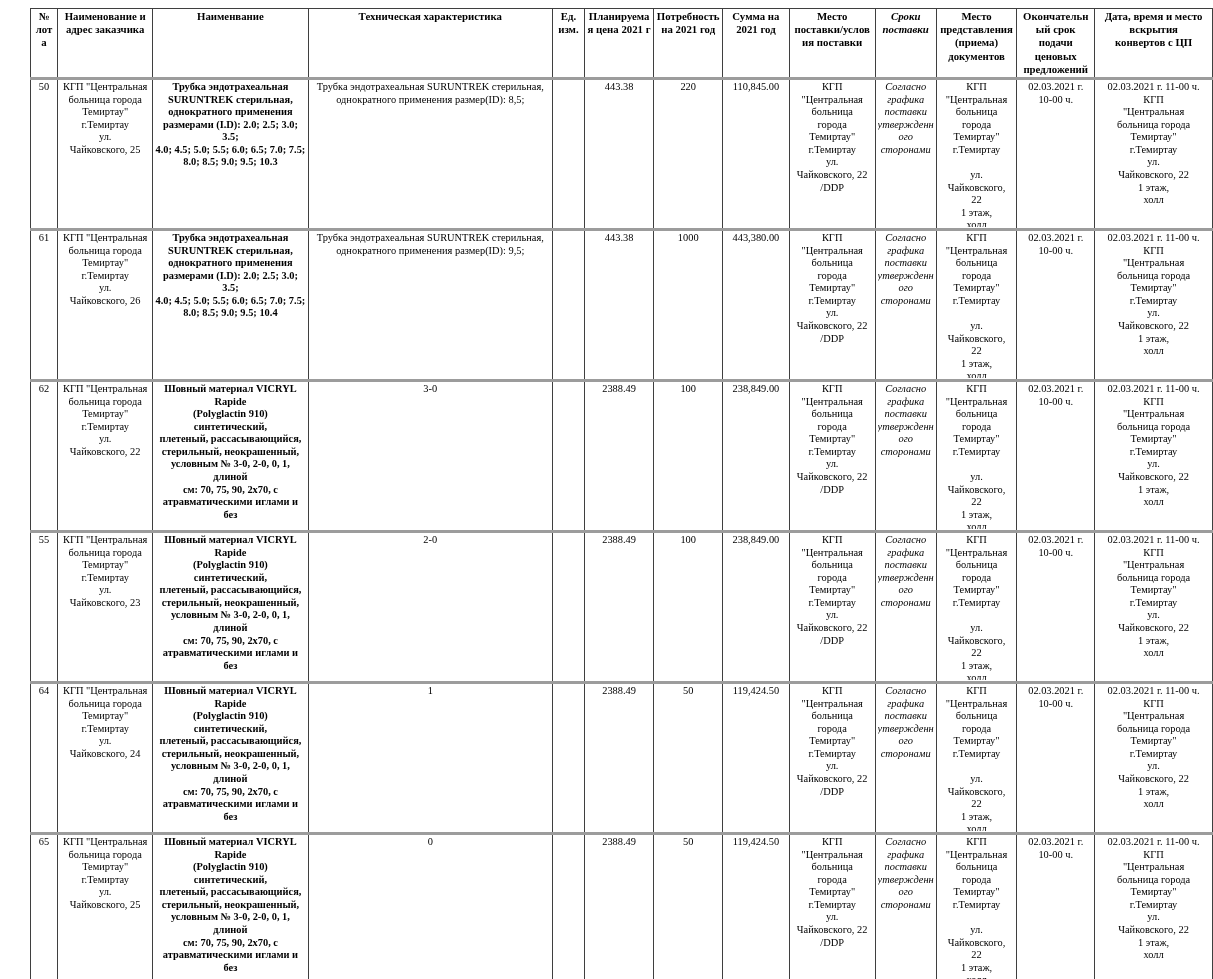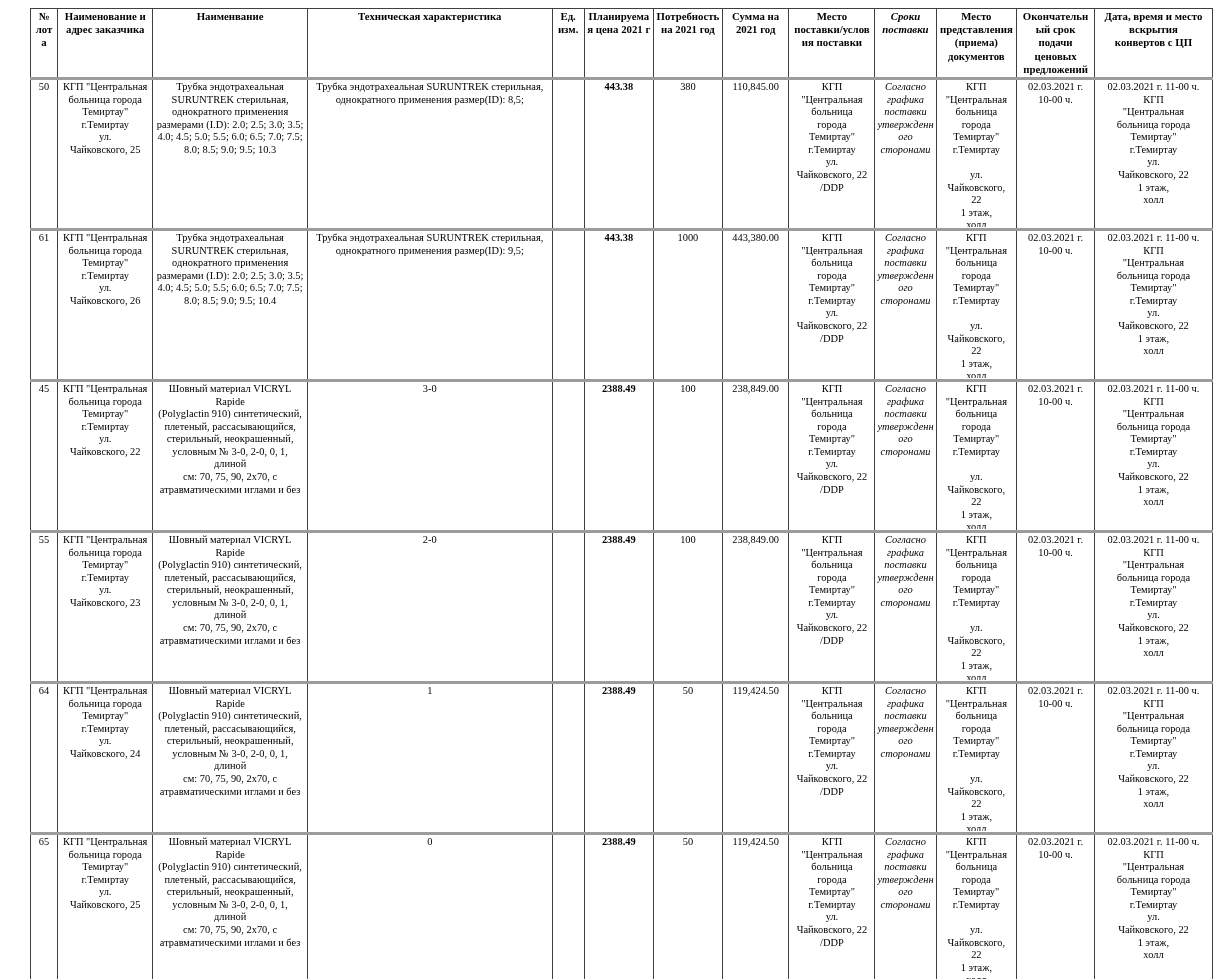--- a/index.html
+++ b/index.html
@@ -44,34 +44,34 @@
   table.proc td {
     font-size: 10.4px;
     text-align: center;
     line-height: 1.21;
     color: #000000;
   }
   .cw { max-height: 146px; overflow: hidden; }
   
   .col-lot            { width: 23px;  }
   .col-customer       { width: 93px; font-family: Liberation Serif, serif;  }
-  .col-name           { width: 160px; }
+  .col-name           { width: 160px; font-weight: bold; }
   .col-tech           { width: 265px; font-family: Liberation Serif, serif; }
   .col-unit           { width: 28px;  }
   .col-price          { width: 65px;  }
   .col-qty            { width: 64px;  }
   .col-sum            { width: 64px;  }
   .col-delivery_place { width: 84px;  }
   .col-delivery_terms { width: 56px; font-style: italic;  }
   .col-docs_place     { width: 76px;  }
   .col-deadline       { width: 74px;  }
   .col-opening        { width: 121px; }
   
   td.col-name, td.col-tech { text-align: left; }
-  td.col-price { font-weight: bold; }
+  td.col-price { font-weight: normal; }
   td.col-docs_place, td.col-opening { color: #c00000; }
   td.col-deadline { color: #c00000; font-weight: normal; }
   .opening-time { font-weight: normal; }
 </style>
 </head>
 <body>
 
 <div class="page">
   <table class="proc">
     <colgroup id="colgroup">
@@ -137,21 +137,21 @@
           <td class="col-name"><div class="cw">Трубка эндотрахеальная
 SURUNTREK стерильная,
 однократного применения
 размерами (I.D): 2.0; 2.5; 3.0; 3.5;
 4.0; 4.5; 5.0; 5.5; 6.0; 6.5; 7.0; 7.5;
 8.0; 8.5; 9.0; 9.5; 10.3</div></td>
           <td class="col-tech"><div class="cw">Трубка эндотрахеальная SURUNTREK стерильная,
 однократного применения размер(ID): 8,5;</div></td>
           <td class="col-unit"><div class="cw"></div></td>
           <td class="col-price"><div class="cw">443.38</div></td>
-          <td class="col-qty"><div class="cw">380</div></td>
+          <td class="col-qty"><div class="cw">220</div></td>
           <td class="col-sum"><div class="cw">110,845.00</div></td>
           <td class="col-delivery_place"><div class="cw">КГП
 "Центральная
 больница
 города
 Темиртау"
 г.Темиртау
 ул.
 Чайковского, 22
 /DDP</div></td>
@@ -238,21 +238,21 @@
 "Центральная
 больница города
 Темиртау"
 г.Темиртау
 ул.
 Чайковского, 22
 1 этаж,
 холл</div></div></td>
         </tr>
         <tr>
-          <td class="col-lot"><div class="cw">45</div></td>
+          <td class="col-lot"><div class="cw">62</div></td>
           <td class="col-customer"><div class="cw">КГП "Центральная
 больница города
 Темиртау"
 г.Темиртау
 ул.
 Чайковского, 22</div></td>
           <td class="col-name"><div class="cw">Шовный материал VICRYL Rapide
 (Polyglactin 910) синтетический,
 плетеный, рассасывающийся,
 стерильный, неокрашенный,

